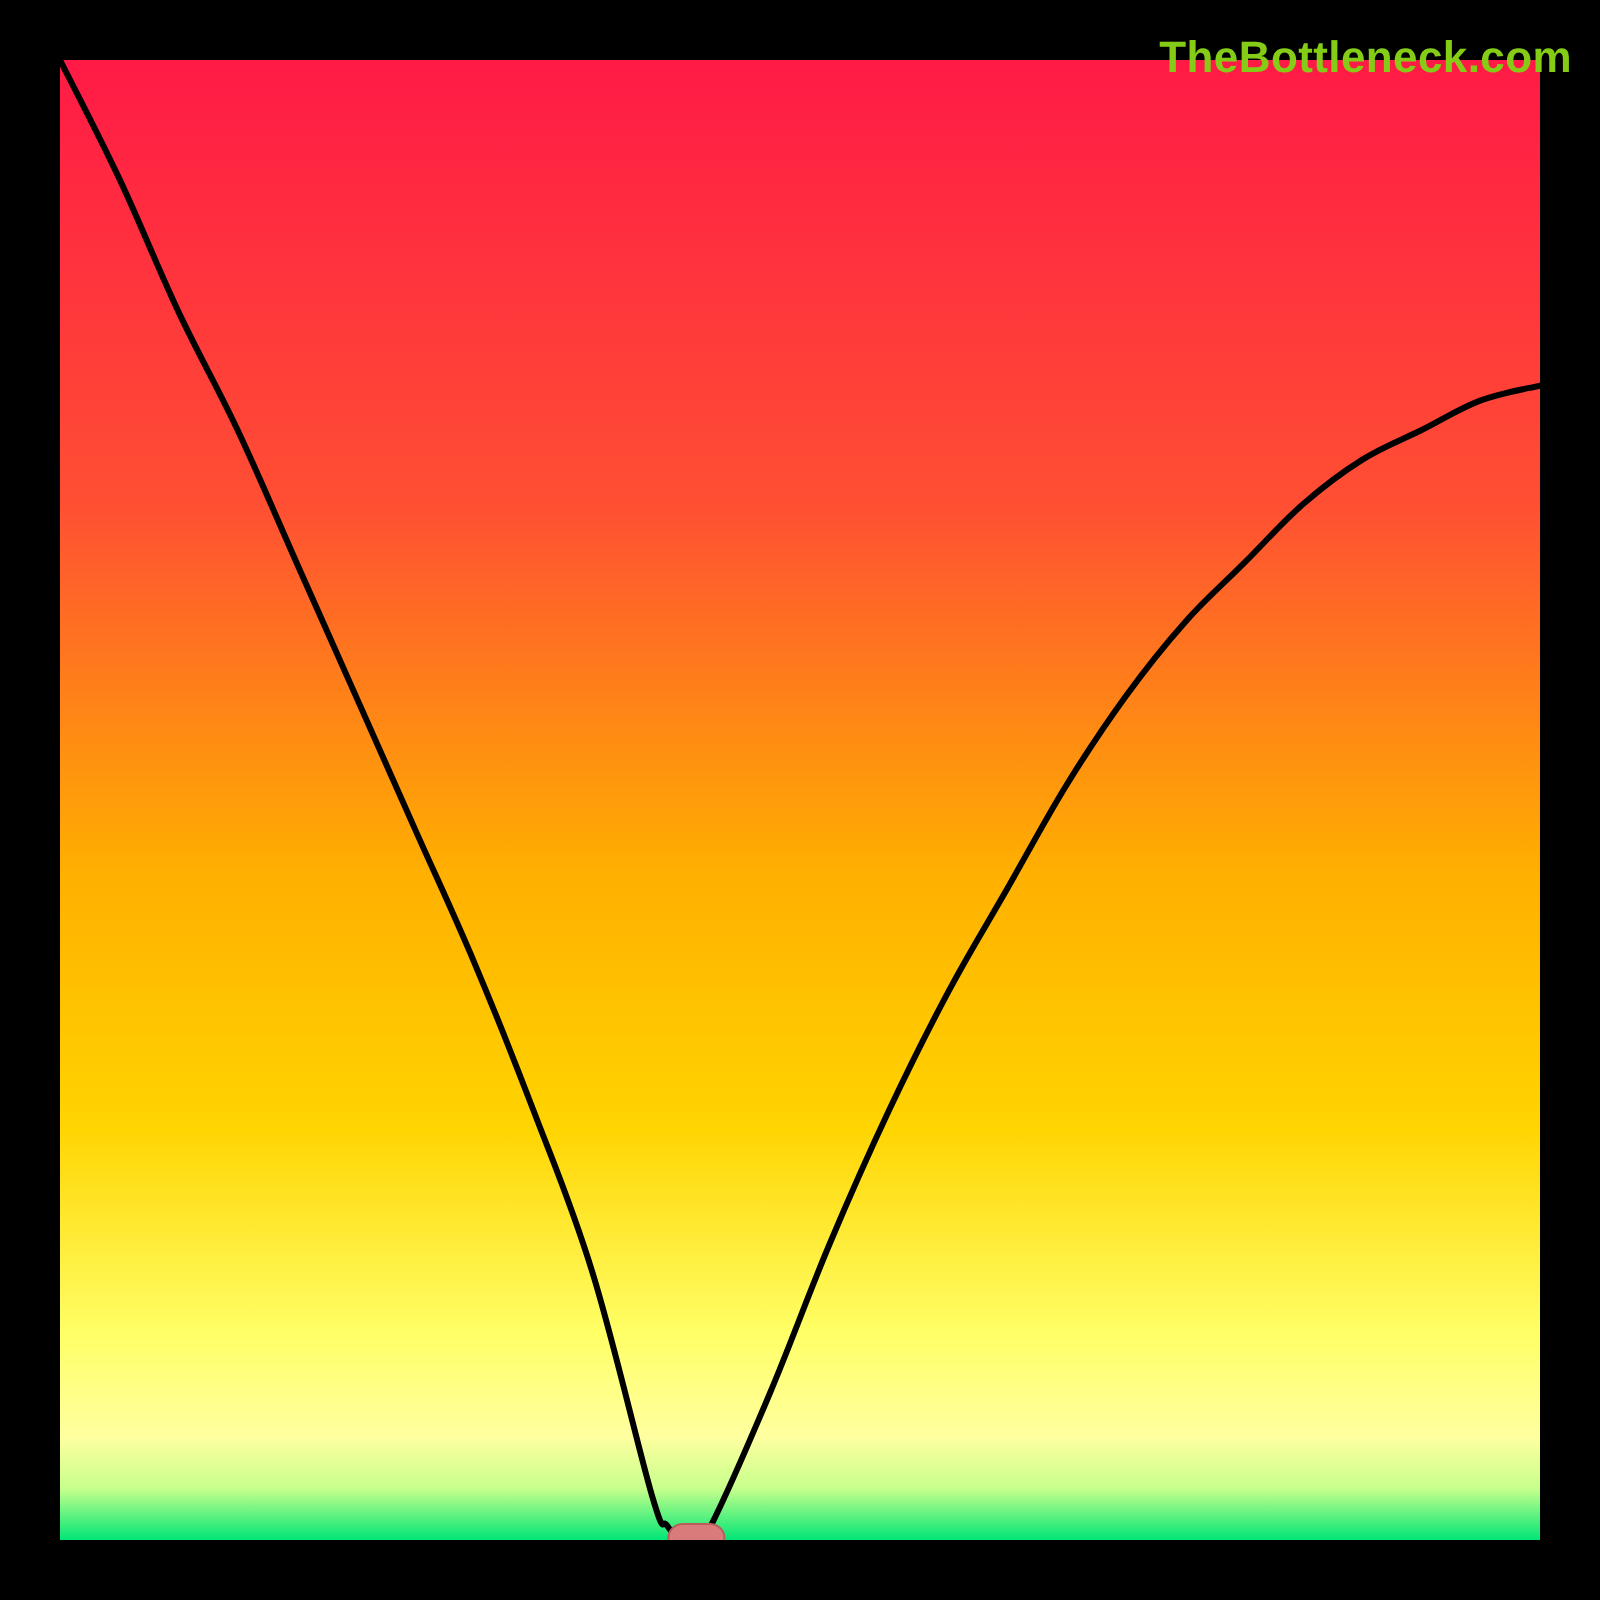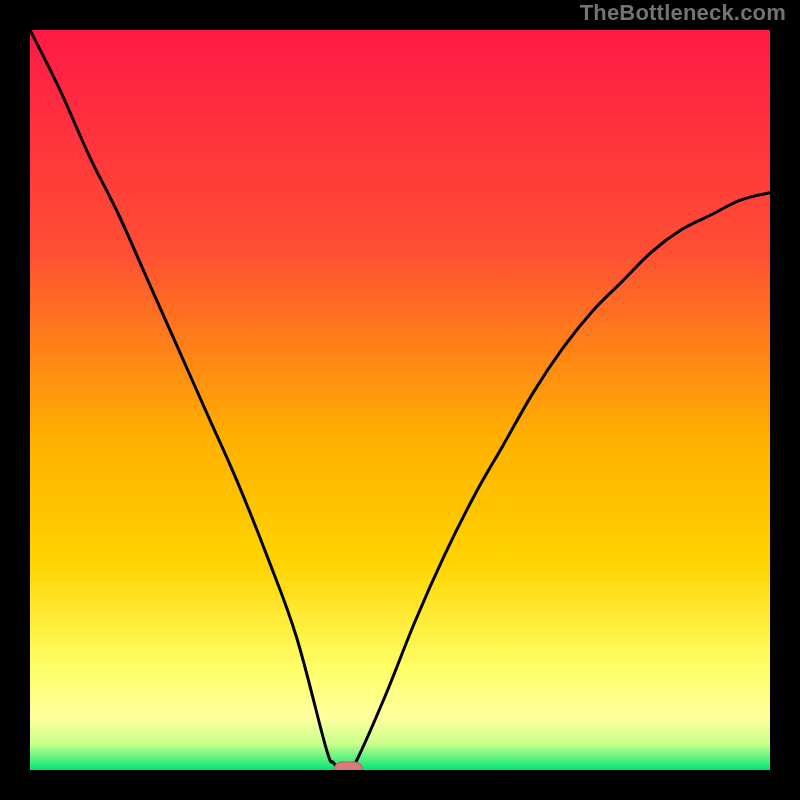--- a/index.html
+++ b/index.html
@@ -12,23 +12,23 @@
     overflow: hidden;
   }
   .frame {
     position: relative;
     width: 800px;
     height: 800px;
     background: #000;
   }
   .watermark {
     position: absolute;
-    top: 0;
+    top: 16px;
     right: 14px;
-    color: #737373;
+    color: #84cc16;
     font-size: 22px;
     font-weight: 600;
     letter-spacing: 0.2px;
     z-index: 3;
   }
   .plot-wrap {
     position: absolute;
     left: 30px;
     top: 30px;
     width: 740px;

